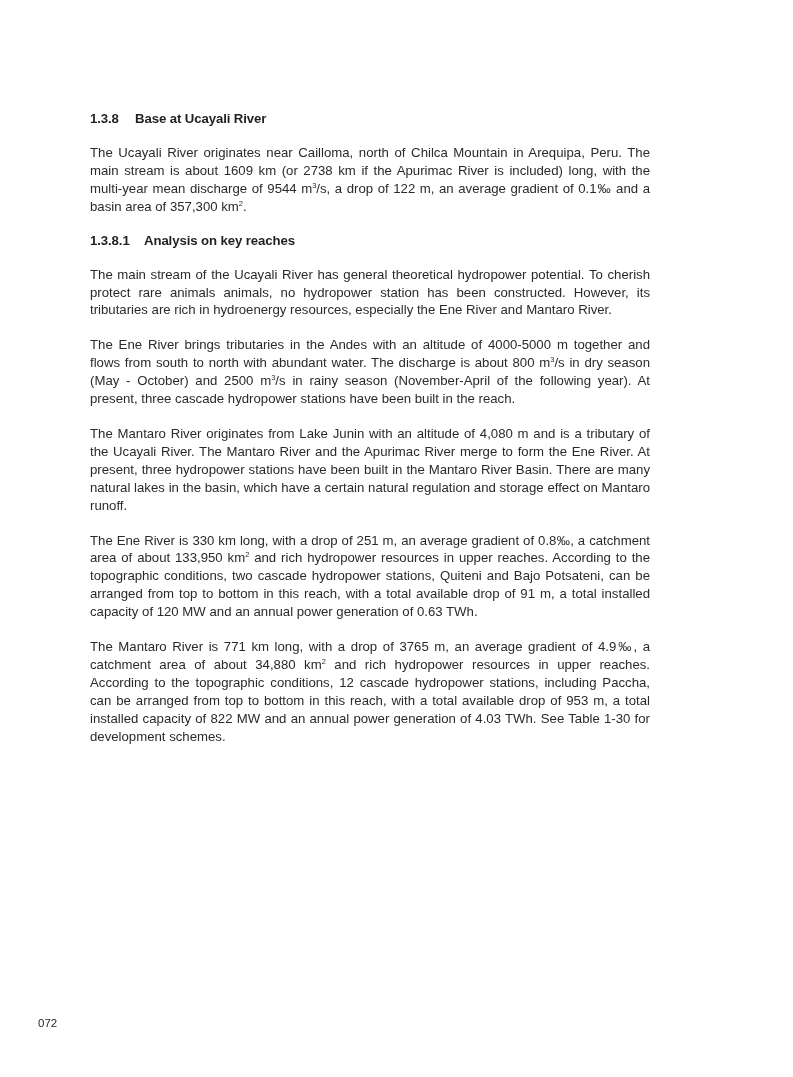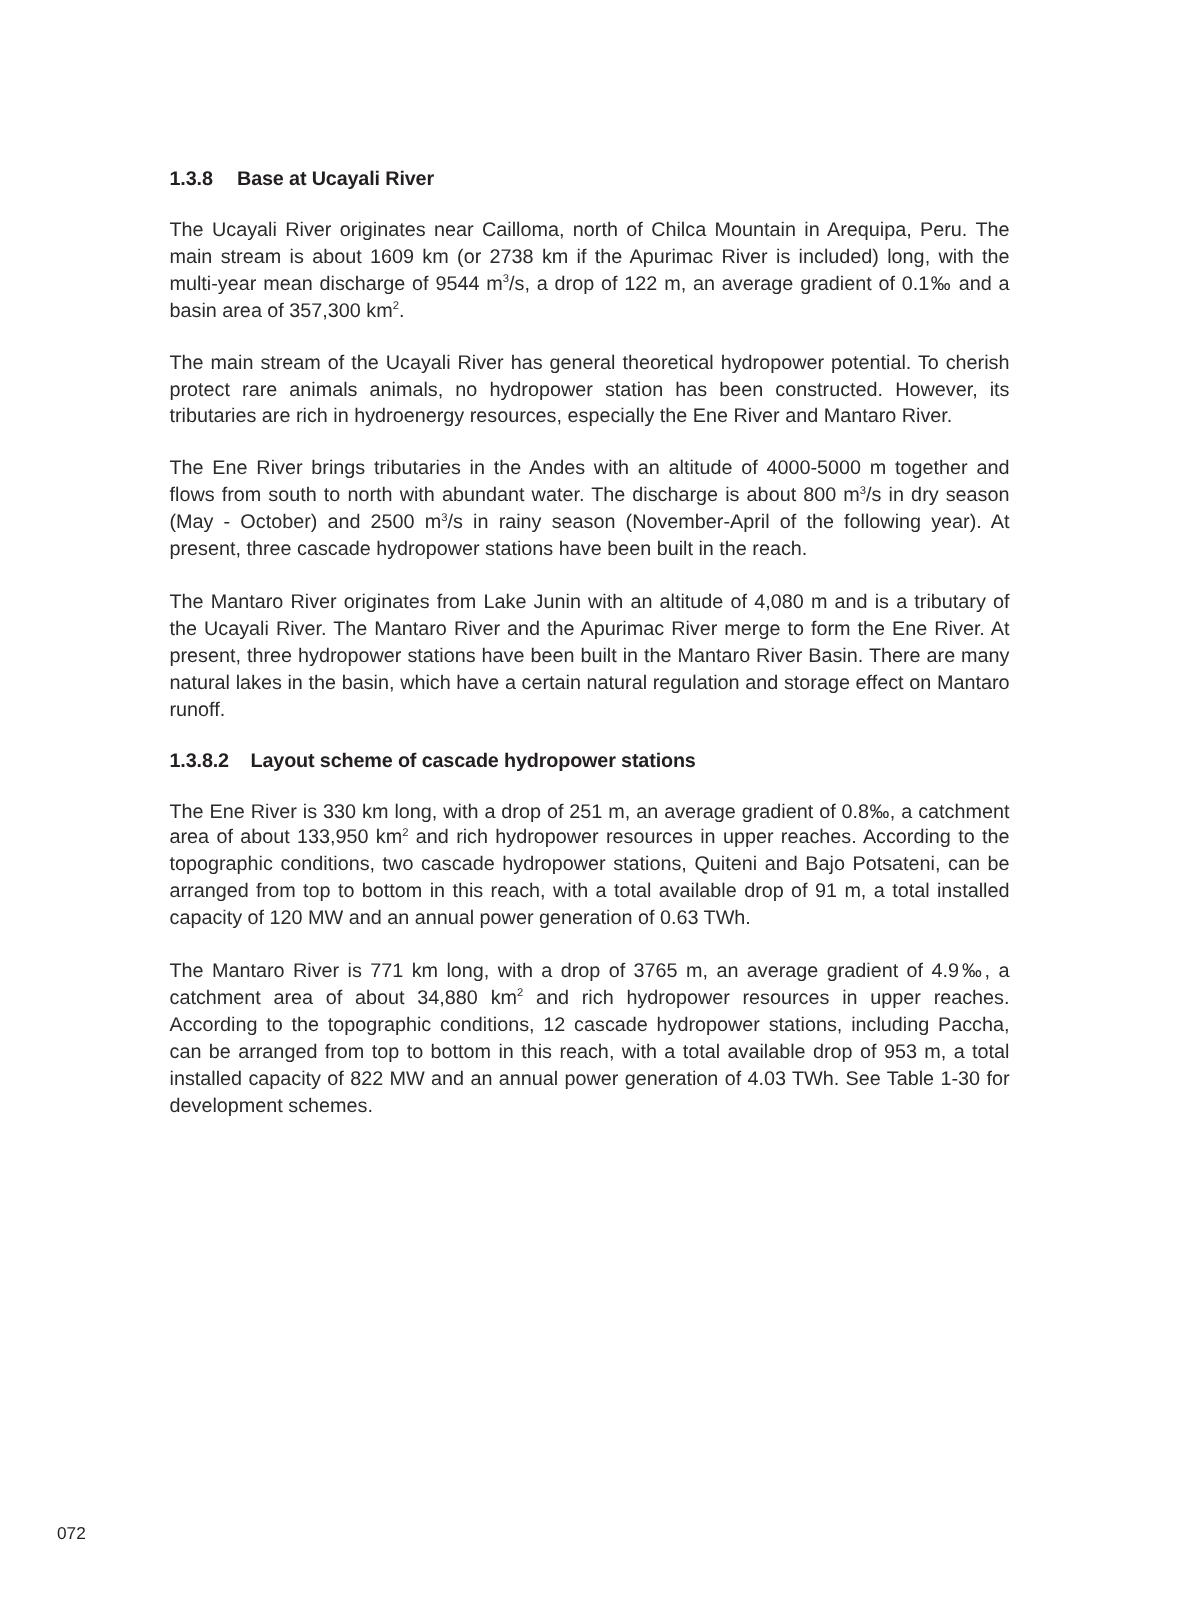--- a/index.html
+++ b/index.html
@@ -1,40 +1,40 @@
 <!DOCTYPE html>
 <html><head>
 <meta charset="utf-8">
 <style>
   html, body { margin: 0; padding: 0; background: #ffffff; }
   body { width: 793px; height: 1077px; position: relative; overflow: hidden;
          font-family: "Liberation Sans", sans-serif; color: #231f20; }
-  .content { position: absolute; left: 113px; top: 111px; width: 560px; }
+  .content { position: absolute; left: 90px; top: 111px; width: 560px; }
   h2, h3 { font-weight: bold; font-size: 13.2px; margin: 0; color: #231f20; letter-spacing: -0.1px; }
   h2 { margin-bottom: 18px; }
   h3 { margin-bottom: 18px; }
   h2 .num { display: inline-block; width: 45px; }
   h3 .num { display: inline-block; width: 54px; }
   p { font-size: 13.2px; line-height: 17.9px; margin: 16px 0 17px 0; text-align: justify; color: #2a2a2a; }
   .page-number { position: absolute; left: 38px; top: 1017px; font-size: 11.5px; color: #231f20; text-align: right; }
   sup { font-size: 7.5px; vertical-align: 5px; line-height: 0; }
 </style>
 </head>
 <body>
 
 <div class="content">
   <h2>
     <span class="num">1.3.8</span><span>Base at Ucayali River</span>
   </h2>
   <p><span>The Ucayali River originates near Cailloma, north of Chilca Mountain in Arequipa, Peru. The main stream is about 1609 km (or 2738 km if the Apurimac River is included) long, with the multi-year mean discharge of 9544 m</span><sup>3</sup><span>/s, a drop of 122 m, an average gradient of 0.1‰ and a basin area of 357,300 km</span><sup>2</sup><span>.</span></p>
 
+  <h3>
+    <span class="num">1.3.8.1</span><span>Analysis on key reaches</span>
+  </h3>
   <p>The main stream of the Ucayali River has general theoretical hydropower potential. To cherish protect rare animals animals, no hydropower station has been constructed.  However, its tributaries are rich in hydroenergy resources, especially the Ene River and Mantaro River.</p>
   <p><span>The Ene River brings tributaries in the Andes with an altitude of 4000-5000 m together and flows from south to north with abundant water. The discharge is about 800 m</span><sup>3</sup><span>/s in dry season (May - October) and 2500 m</span><sup>3</sup><span>/s in rainy season (November-April of the following year). At present, three cascade hydropower stations have been built in the reach.</span></p>
   <p>The Mantaro River originates from Lake Junin with an altitude of 4,080 m and is a tributary of the Ucayali River. The Mantaro River and the Apurimac River merge to form the Ene River. At present, three hydropower stations have been built in the Mantaro River Basin. There are many natural lakes in the basin, which have a certain natural regulation and storage effect on Mantaro runoff.</p>
 
-  <h3>
-    <span class="num">1.3.8.2</span><span>Layout scheme of cascade hydropower stations</span>
-  </h3>
   <p><span>The Ene River is 330 km long, with a drop of 251 m, an average gradient of 0.8‰, a catchment area of about 133,950 km</span><sup>2</sup><span> and rich hydropower resources in upper reaches. According to the topographic conditions, two cascade hydropower stations, Quiteni and Bajo Potsateni, can be arranged from top to bottom in this reach, with a total available drop of 91 m, a total installed capacity of 120 MW and an annual power generation of 0.63 TWh.</span></p>
   <p><span>The Mantaro River is 771 km long, with a drop of 3765 m, an average gradient of 4.9‰, a catchment area of about 34,880 km</span><sup>2</sup><span> and rich hydropower resources in upper reaches. According to the topographic conditions, 12 cascade hydropower stations, including Paccha, can be arranged from top to bottom in this reach, with a total available drop of 953 m, a total installed capacity of 822 MW and an annual power generation of 4.03 TWh. See Table 1-30 for development schemes.</span></p>
 </div>
 
 <div class="page-number">072</div>
 
 </body></html>

